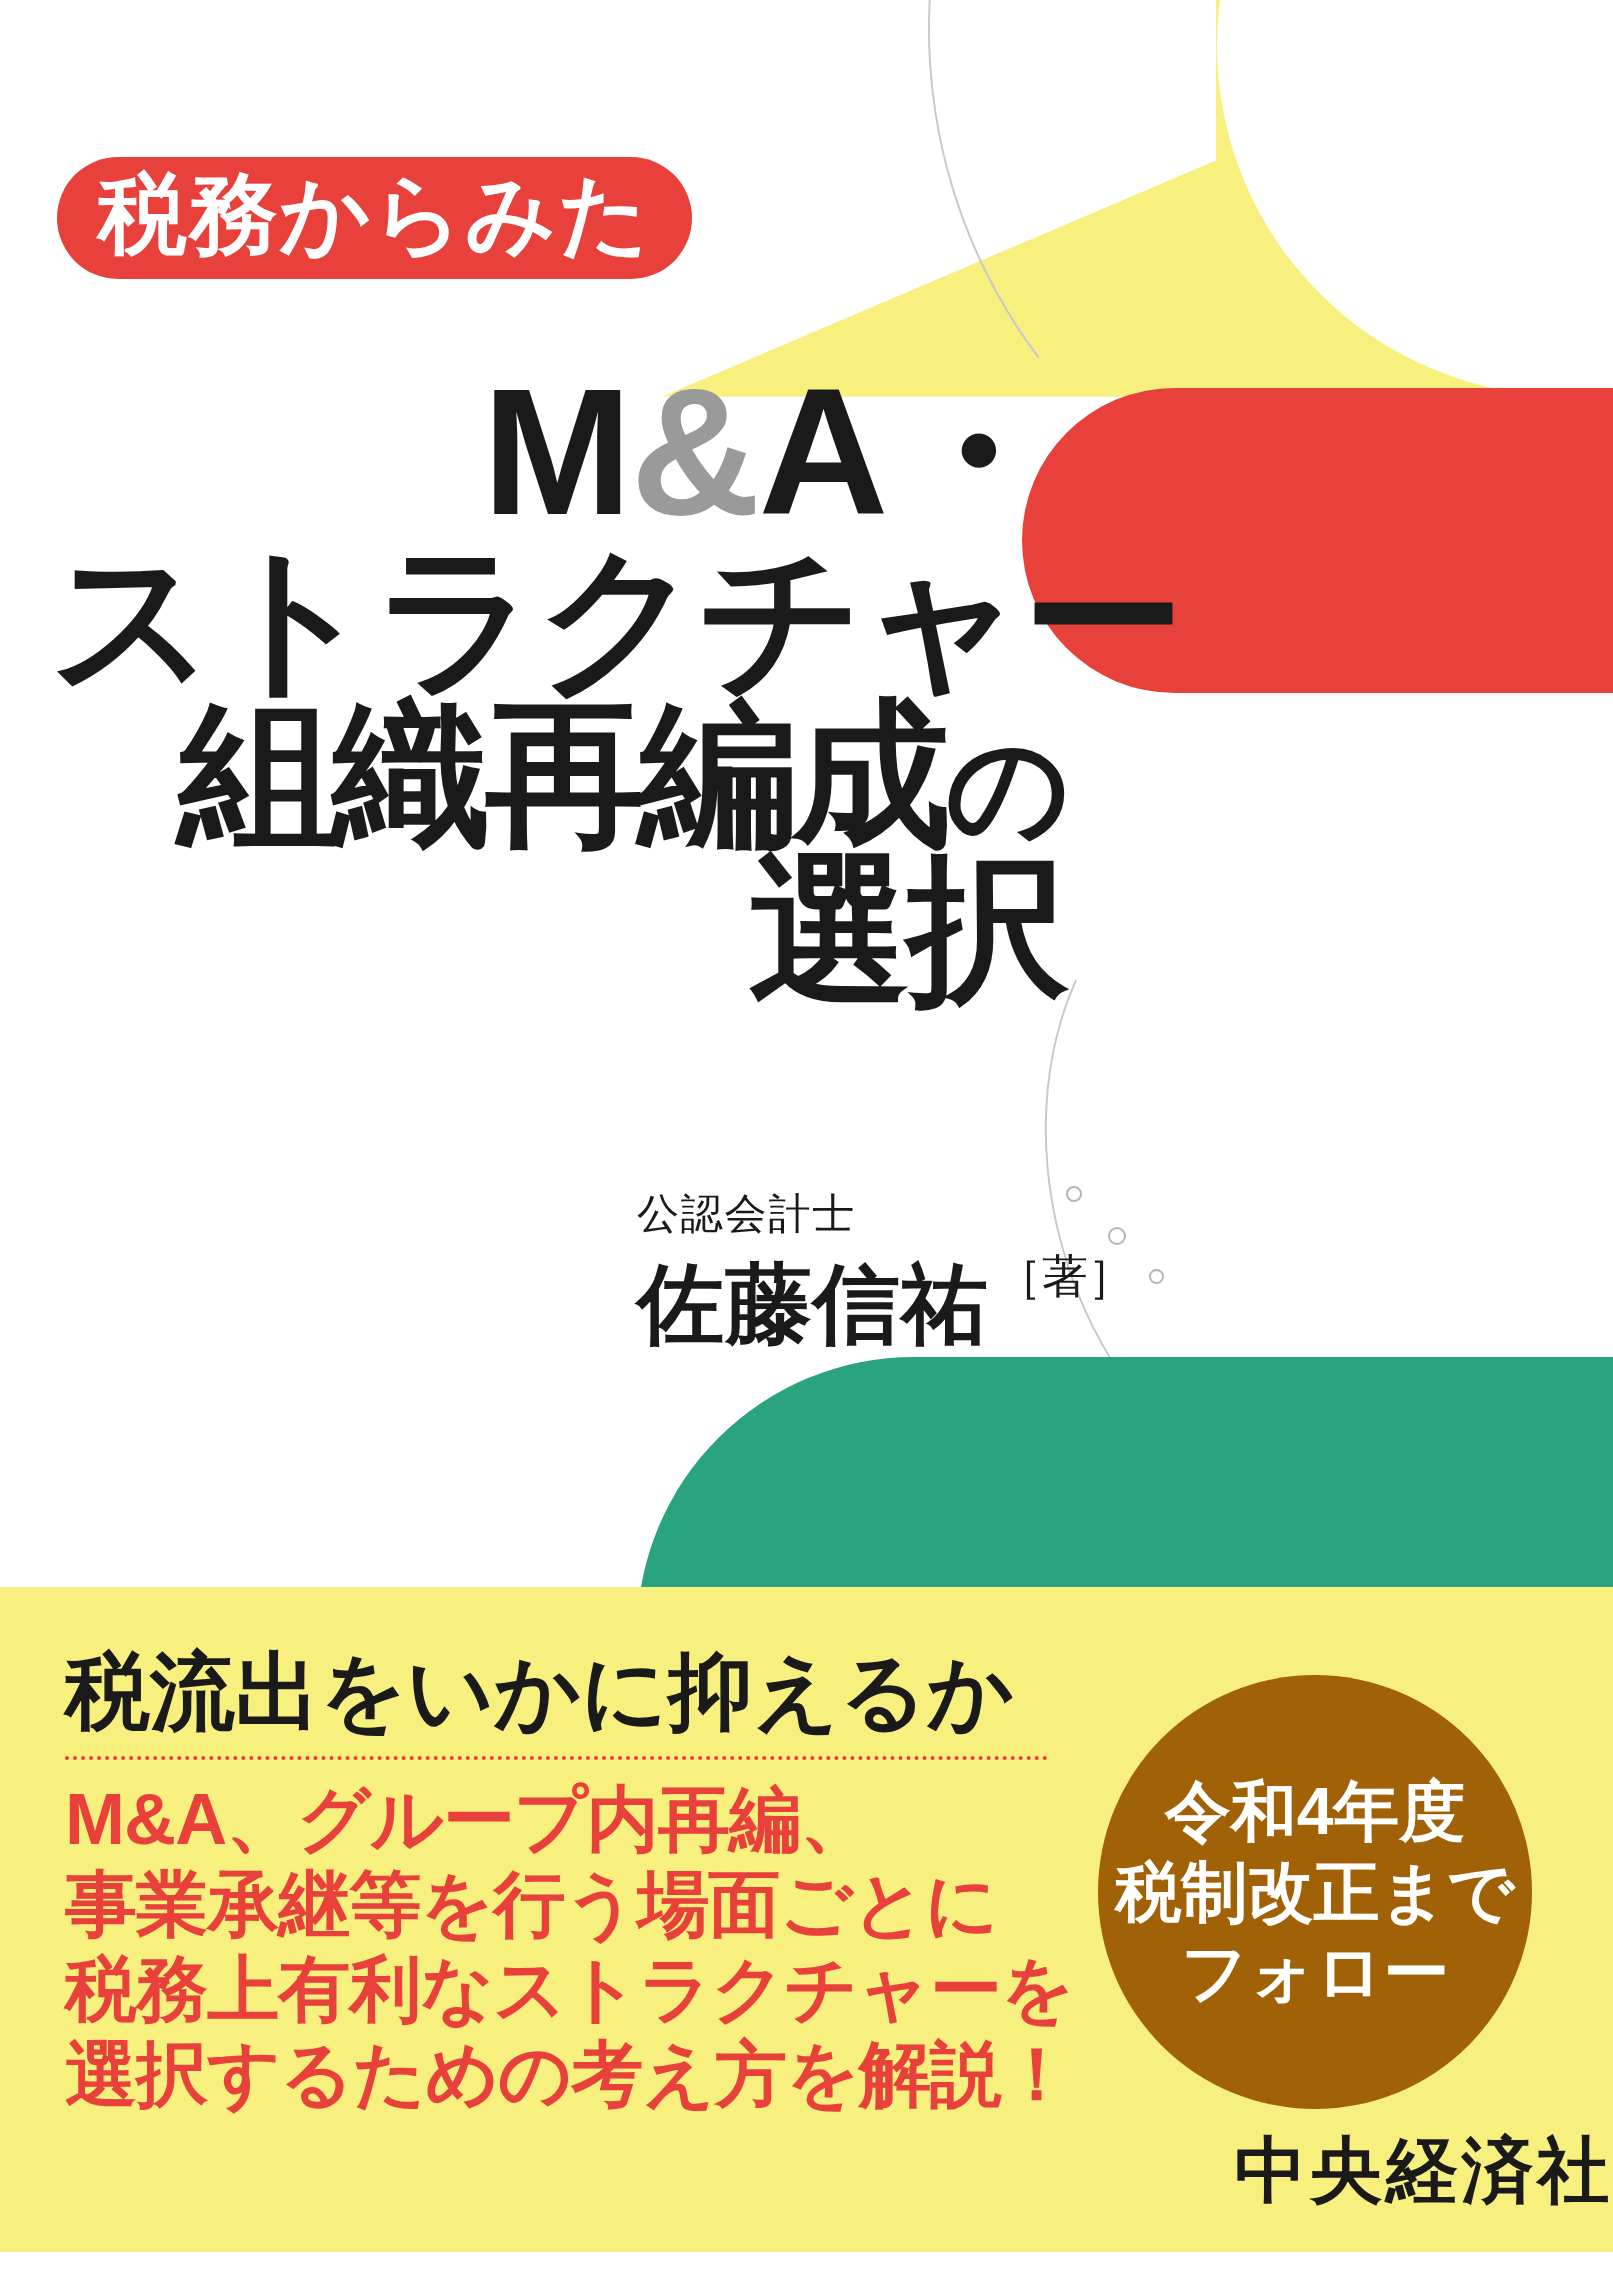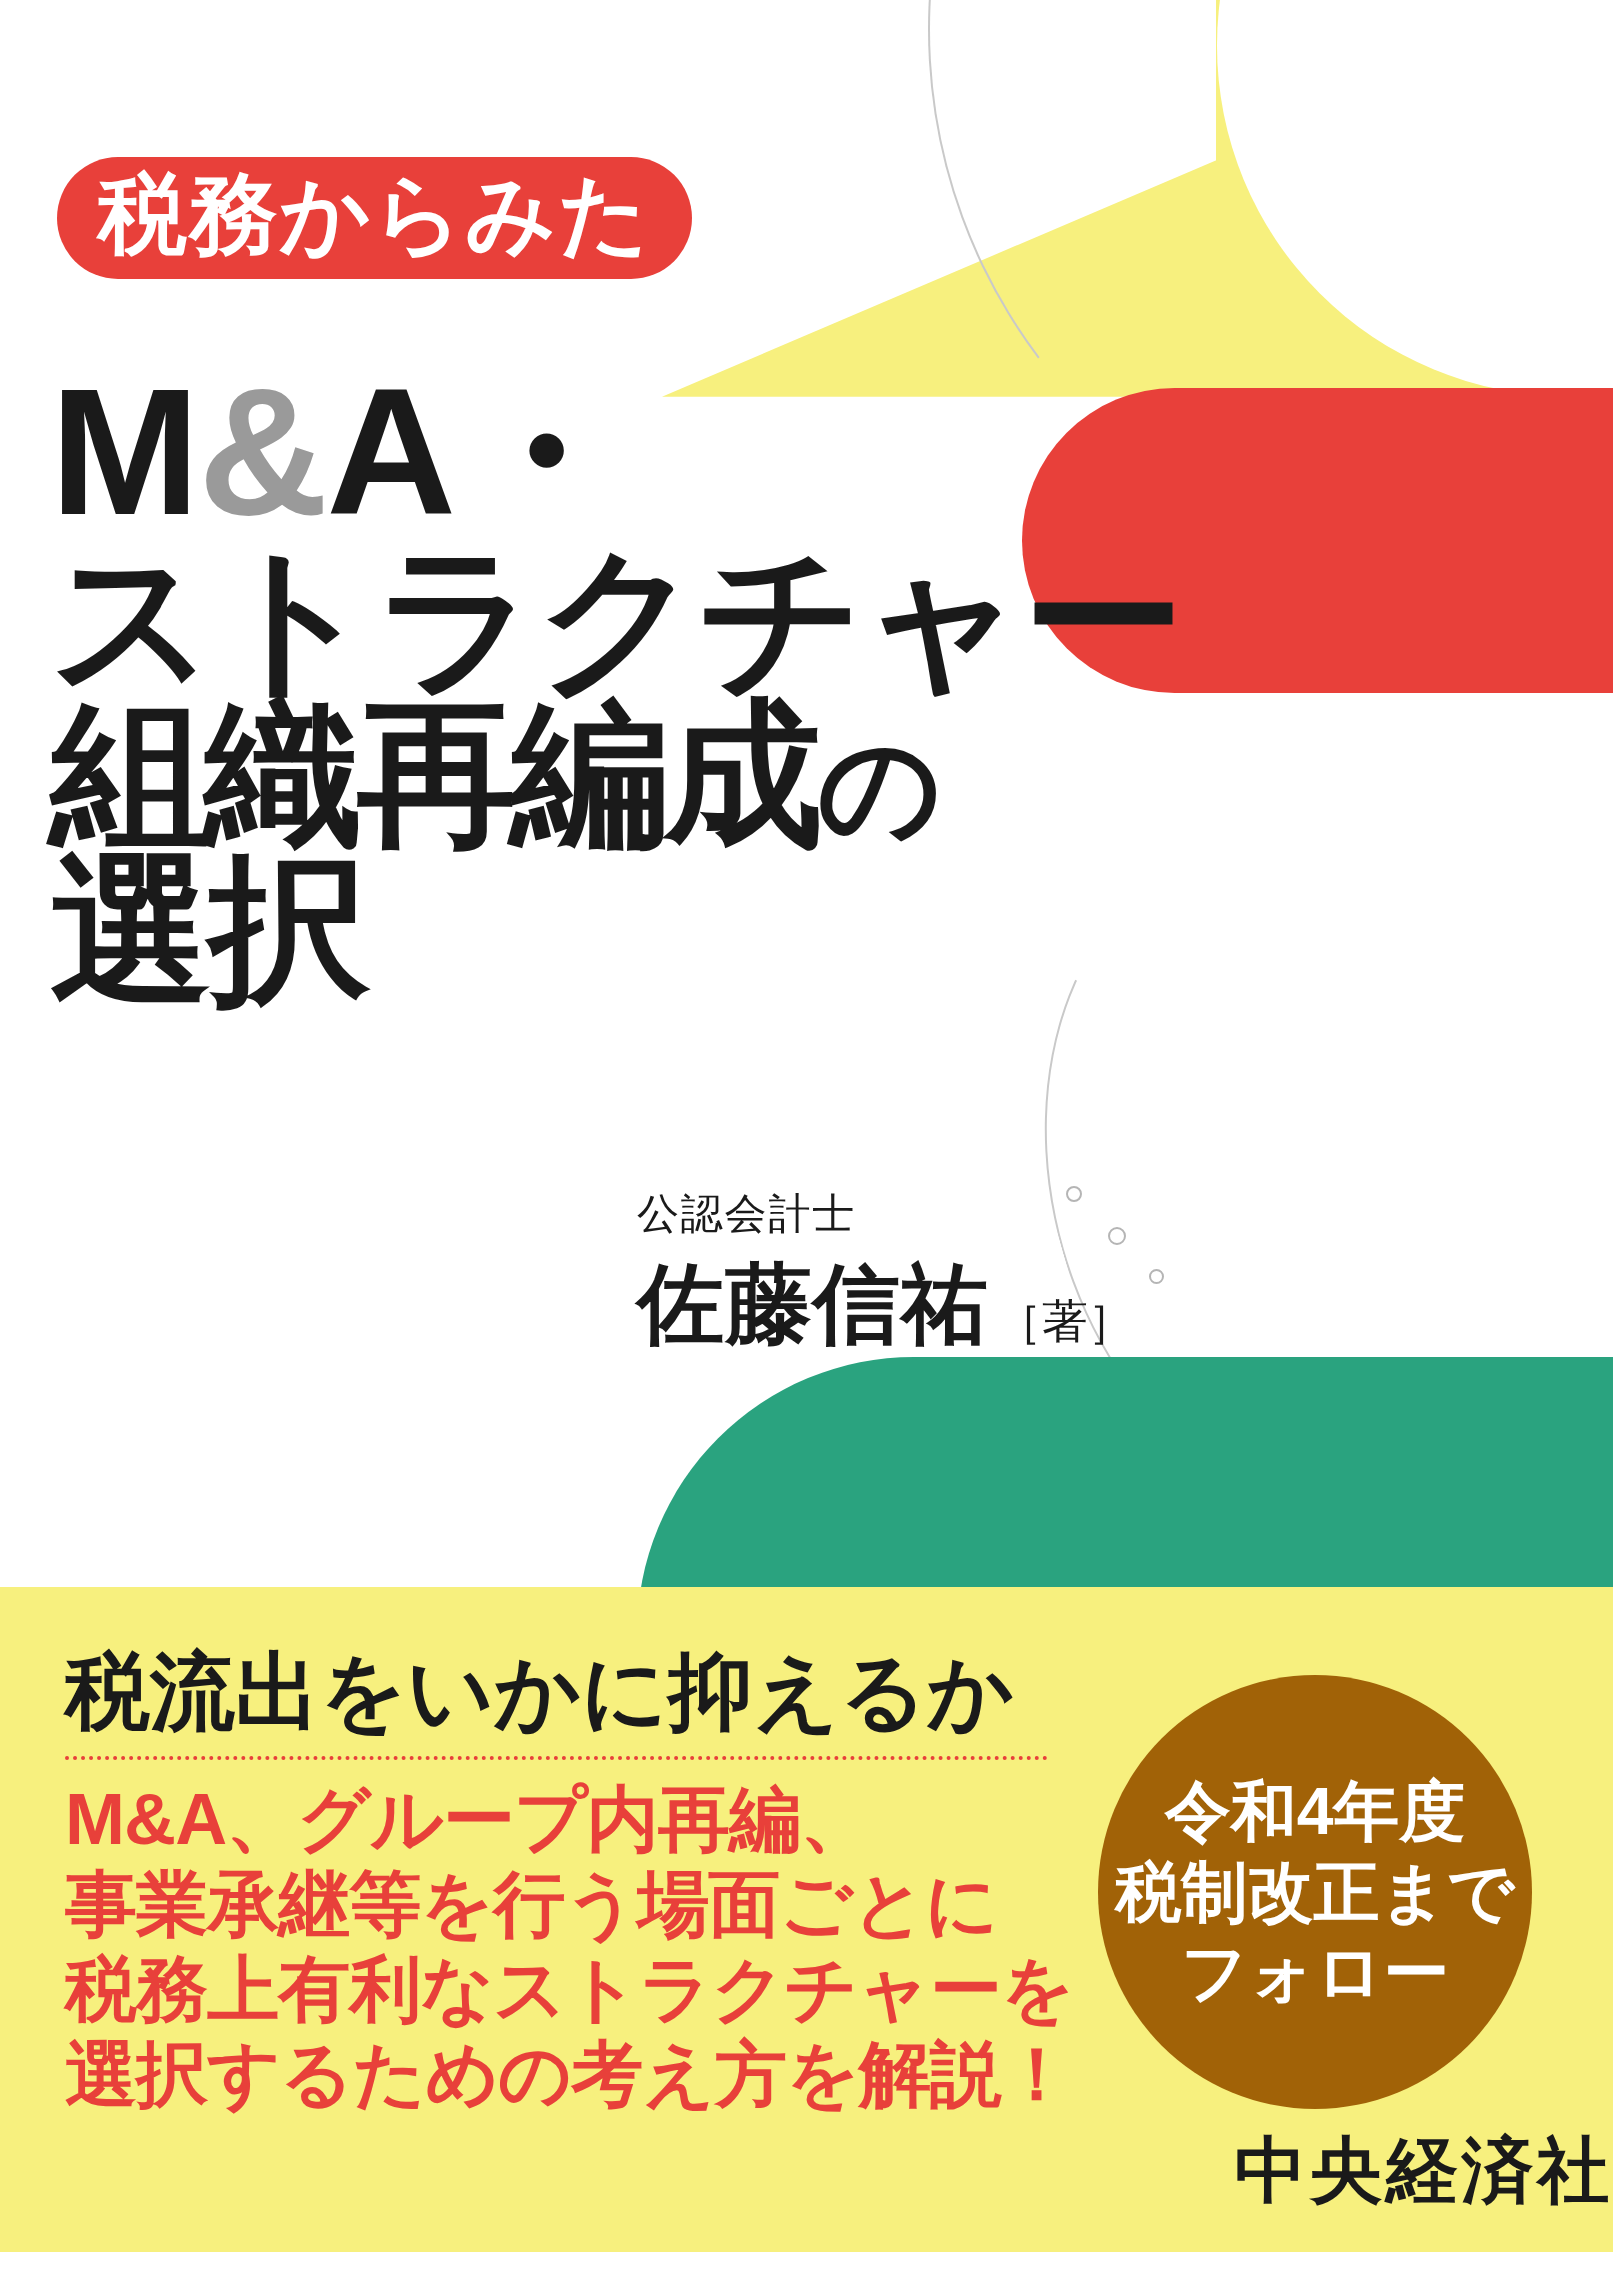--- a/index.html
+++ b/index.html
@@ -126,20 +126,21 @@
   
   .title-main {
     position: absolute;
     left: 50px;
     top: 365px;
     width: 1015px;
     color: #1a1a1a;
     font-weight: bold;
     line-height: 0.97;
     letter-spacing: -1.8px;
+    text-align: right;
   }
   .title-line {
     display: block;
     white-space: nowrap;
   }
   .tl1 { font-size: 180px; }
   .tl1 .amp { color: #9a9a9a; }
   .tl2 { font-size: 159px; letter-spacing: -5.5px; }
   .tl2 .small-no { font-size: 122px; }
   .tl3 { font-size: 162px; letter-spacing: -3.7px; }
@@ -152,21 +153,21 @@
     top: 1186px;
     color: #1a1a1a;
   }
   .author-qual {
     font-size: 42px;
     letter-spacing: 1.8px;
     margin-bottom: 3.7px;
   }
   .author-row {
     display: flex;
-    align-items: flex-end;
+    align-items: flex-start;
   }
   .author-name {
     font-size: 87px;
     font-weight: bold;
     letter-spacing: 0.9px;
   }
   .author-mark {
     font-size: 46px;
     margin-left: 7.4px;
     padding-bottom: 11px;

